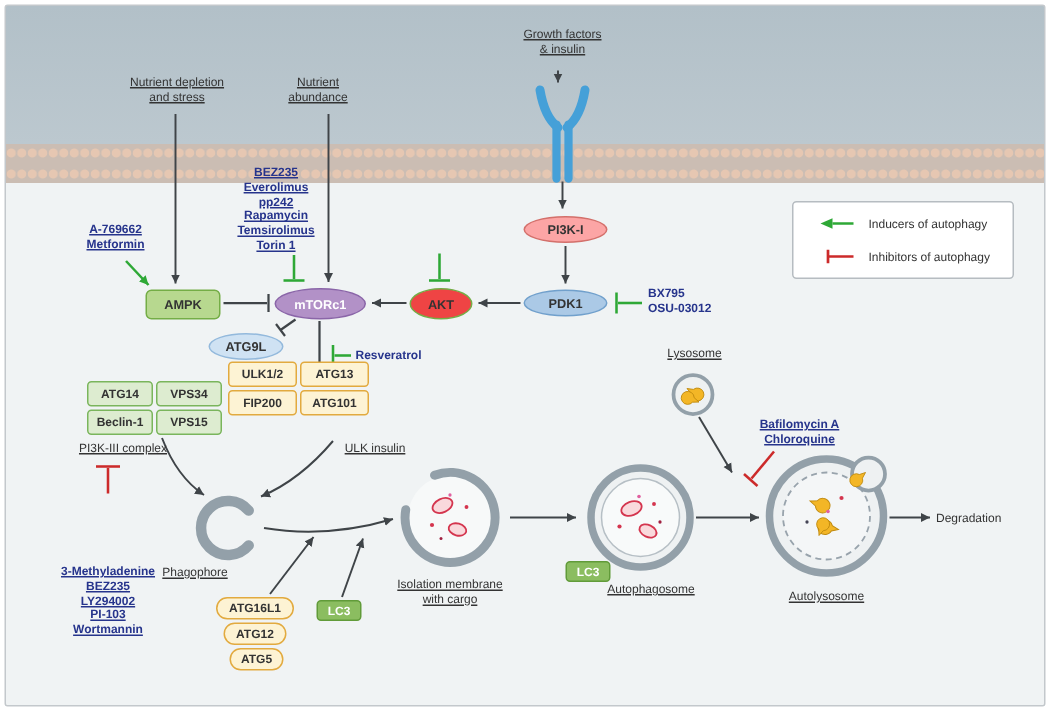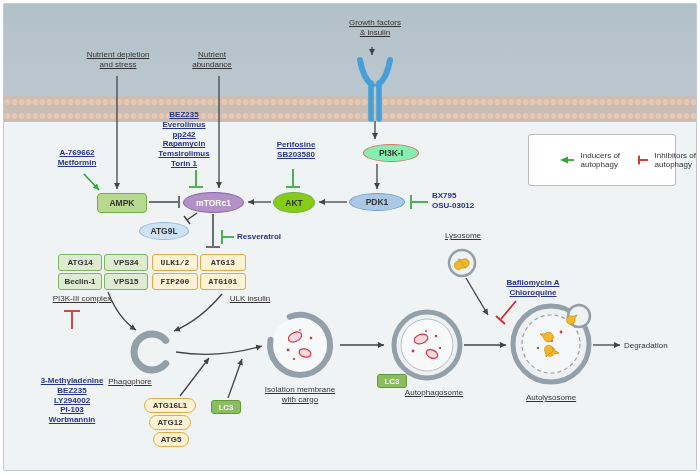--- a/index.html
+++ b/index.html
@@ -21,49 +21,49 @@
   .c { text-align:center;text-decoration:underline; }
   .ml { white-space:pre-line; }
   .drug { color:#26348c; font-weight:bold; font-size:8px; }
 
   .node { position:absolute; display:flex; align-items:center; justify-content:center;
           font-size:8.5px; font-weight:bold; color:#333; z-index:20; border:1.3px solid; }
   .oval { border-radius:50%; }
 
   #n-ampk   { left:97px;  top:193px; width:50px; height:20px; background:#b7d88f; border-color:#74ad46; border-radius:4px; }
   #n-mtorc1 { left:183px; top:192px; width:61px; height:21px; background:#b291c7; border-color:#8a65a8; color:#fff; }
-  #n-akt    { left:273px; top:192px; width:42px; height:21px; background:#84cc16; border-color:#74ad46; }
-  #n-pi3k1  { left:363px; top:144px; width:56px; height:18px; background:#86efac; border-color:#d3706b; }
+  #n-akt    { left:273px; top:192px; width:42px; height:21px; background:#ef4444; border-color:#74ad46; }
+  #n-pi3k1  { left:349px; top:144px; width:56px; height:18px; background:#fca5a5; border-color:#d3706b; }
   #n-pdk1   { left:349px; top:193px; width:56px; height:18px; background:#abc9e6; border-color:#71a0cc; }
   #n-atg9l  { left:139px; top:222px; width:50px; height:18px; background:#cfe2f3; border-color:#93b9dc; }
 
   .grid { position:absolute; display:grid; gap:2px; z-index:20; }
   #g-pi3k3 { left:58px;  top:254px; grid-template-columns:44px 44px; }
-  #g-ulk   { left:152px; top:254px; grid-template-columns:46px 46px;font-family:Liberation Mono, monospace; }
+  #g-ulk   { left:152px; top:241px; grid-template-columns:46px 46px; }
   .cell { height:17px; display:flex; align-items:center; justify-content:center;
           font-size:8px; font-weight:bold; color:#333; border:1.2px solid; border-radius:3px; }
   .cell-green  { background:#ddecd0; border-color:#7ab55c; }
   .cell-yellow { background:#fdf3d4; border-color:#e2aa3f; }
 
   .pillnode { position:absolute; display:flex; align-items:center; justify-content:center;
               font-size:8px; font-weight:bold; color:#333; border:1.2px solid #e2aa3f;
               background:#fdf3d4; border-radius:8px; z-index:20; }
   #n-atg16l1 { left:144px; top:398px; width:52px; height:15px; }
   #n-atg12   { left:149px; top:415px; width:42px; height:15px; }
   #n-atg5    { left:153px; top:432px; width:36px; height:15px; }
 
   .lc3 { position:absolute; display:flex; align-items:center; justify-content:center;
          width:30px; height:14px; font-size:8px; font-weight:bold; color:#fff;
          background:#8bbd60; border:1.2px solid #619b39; border-radius:3px; z-index:25;text-align:right; }
   #n-lc3-bottom { left:211px; top:400px; }
   #n-lc3-auto   { left:377px; top:374px; }
 
   #legend { position:absolute; left:528px; top:134px; width:148px; height:52px; background:#ffffff;
-            border:1px solid #b6bcc1; border-radius:3px; z-index:20; padding:8px 26px;
-            display:flex; flex-direction:row; justify-content:space-between; }
+            border:1px solid #b6bcc1; border-radius:3px; z-index:20; padding:8px 13px;
+            display:flex; flex-direction:column; justify-content:space-between; }
   .legrow { display:flex; align-items:center; gap:7px; }
   .legrow span { font-size:8px; color:#333; }
 </style>
 </head>
 <body>
 
 <div id="stage">
   <div class="bg-extra"></div>
   <div class="bg-cyto"></div>
   <div class="bg-mem"></div>
@@ -189,22 +189,20 @@
 abundance</div>
 
   <div class="t c ml drug" style="left:38px; top:148px; width:78px;">A-769662
 Metformin</div>
   <div class="t c ml drug" style="left:146px; top:110px; width:76px;">BEZ235
 Everolimus
 pp242
 Rapamycin
 Temsirolimus
 Torin 1</div>
-  <div class="t c ml drug" style="left:258px; top:140px; width:76px;">Perifosine
-SB203580</div>
   <div class="t ml drug" style="left:432px; top:191px; width:70px;">BX795
 OSU-03012</div>
   <div class="t drug" style="left:237px; top:232px; width:70px;">Resveratrol</div>
   <div class="t c ml drug" style="left:24px; top:332px; width:96px;margin-top:44px;">3-Methyladenine
 BEZ235
 LY294002
 PI-103
 Wortmannin</div>
   <div class="t c ml drug" style="left:493px; top:278px; width:80px;">Bafilomycin A
 Chloroquine</div>

